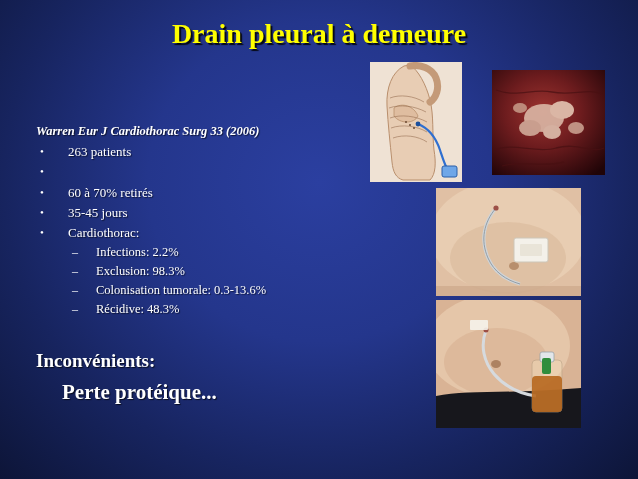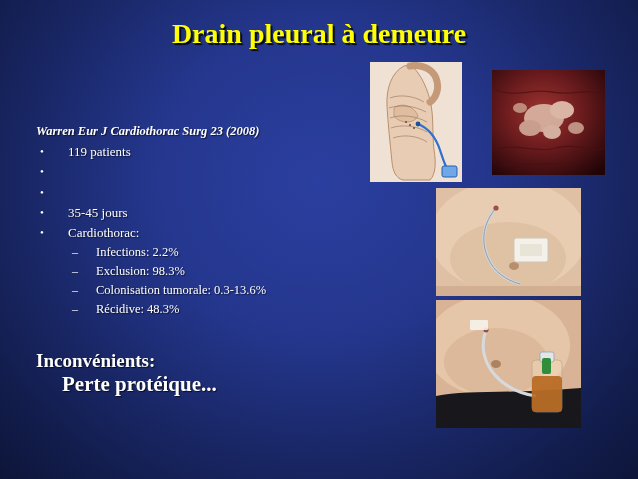--- a/index.html
+++ b/index.html
@@ -92,21 +92,21 @@
     left: 36px;
     top: 350px;
     width: 340px;
     color: #ffffff;
   }
   .concl-head {
     font-family: "Liberation Serif", serif;
     font-weight: bold;
     font-size: 19px;
     text-shadow: 1px 1px 1px rgba(0,0,0,0.7);
-    margin-bottom: 0;
+    margin-bottom: 8px;
   }
   .concl-sub {
     font-family: "Liberation Serif", serif;
     font-weight: bold;
     font-size: 21px;
     margin-left: 26px;
     text-shadow: 1px 1px 1px rgba(0,0,0,0.7);
   }
 
   
@@ -134,31 +134,32 @@
 </style>
 </head>
 <body>
 
 <div id="slide">
 
   <div id="title">Drain pleural à demeure</div>
 
   <div id="body-text">
 
-    <div class="ref-line">Warren Eur J Cardiothorac Surg 23 (2008)</div>
-
-    <div class="bullet-row">
-      <span class="bullet-mark">•</span>
-      <span class="bullet-text">119 patients</span>
-    </div>
-    <div class="bullet-row">
-      <span class="bullet-mark">•</span>
-    </div>
-    <div class="bullet-row">
-      <span class="bullet-mark">•</span>
+    <div class="ref-line">Warren Eur J Cardiothorac Surg 33 (2006)</div>
+
+    <div class="bullet-row">
+      <span class="bullet-mark">•</span>
+      <span class="bullet-text">263 patients</span>
+    </div>
+    <div class="bullet-row">
+      <span class="bullet-mark">•</span>
+    </div>
+    <div class="bullet-row">
+      <span class="bullet-mark">•</span>
+      <span class="bullet-text">60 à 70% retirés</span>
     </div>
     <div class="bullet-row">
       <span class="bullet-mark">•</span>
       <span class="bullet-text">35-45 jours</span>
     </div>
     <div class="bullet-row">
       <span class="bullet-mark">•</span>
       <span class="bullet-text">Cardiothorac:</span>
     </div>
 

